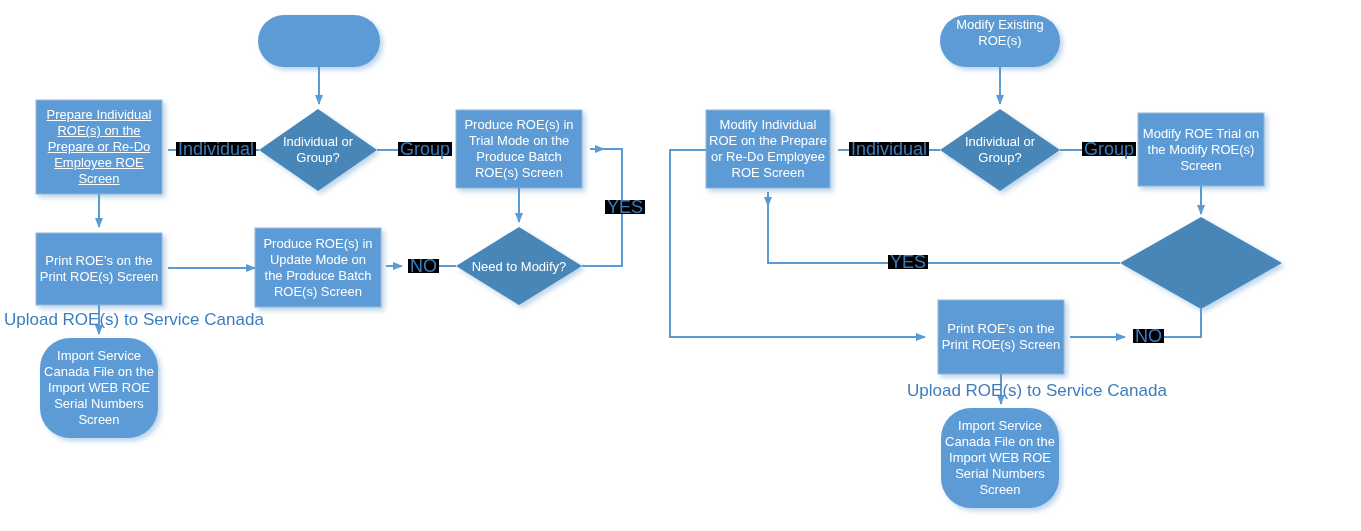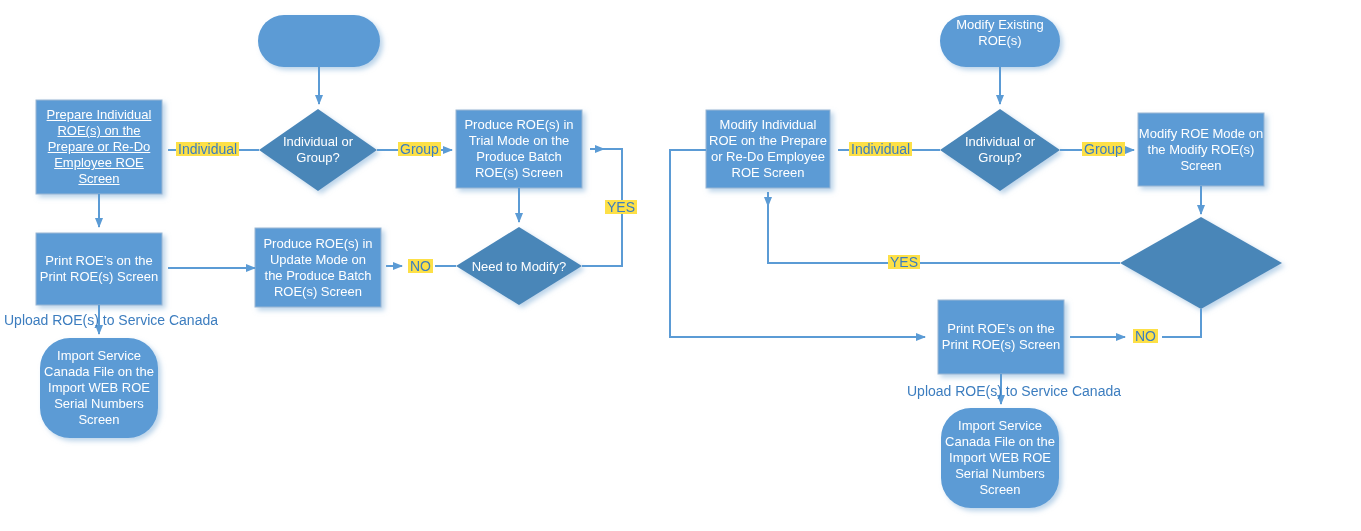--- a/index.html
+++ b/index.html
@@ -47,28 +47,28 @@
     font-family: "Liberation Sans", sans-serif;
     font-size: 13px;
     line-height: 16px;
     pointer-events: none;
     white-space: pre-line;
   }
   .edge-label {
     position: absolute;
     color: #3C7DBF;
     font-family: "Liberation Sans", sans-serif;
-    font-size: 14px;
+    font-size: 18px;
     line-height: 14px;
-    background: #fde047;
+    background: #000000;
     padding: 0 2px;
     white-space: nowrap;
   }
   .edge-label.upload {
-    font-size: 14px;
+    font-size: 17px;
     color: #3C7DBF;
     background: transparent;
     text-align: center;
   }
 </style>
 </head>
 <body>
 
 <div id="flow-root">
 
@@ -200,21 +200,21 @@
 ROE(s)</div>
 
   <div class="node-label" style="left:706px; top:110px; width:124px; height:78px;text-align:center;">Modify Individual
 ROE on the Prepare
 or Re-Do Employee
 ROE Screen</div>
 
   <div class="node-label" style="left:940px; top:110px; width:120px; height:80px;">Individual or
 Group?</div>
 
-  <div class="node-label" style="left:1136px; top:113px; width:130px; height:73px;">Modify ROE Mode on
+  <div class="node-label" style="left:1136px; top:113px; width:130px; height:73px;">Modify ROE Trial on
 the Modify ROE(s)
 Screen</div>
 
 
   <div class="node-label" style="left:938px; top:300px; width:126px; height:74px;">Print ROE’s on the
 Print ROE(s) Screen</div>
 
   <div class="node-label" style="left:941px; top:408px; width:118px; height:100px;">Import Service
 Canada File on the
 Import WEB ROE

